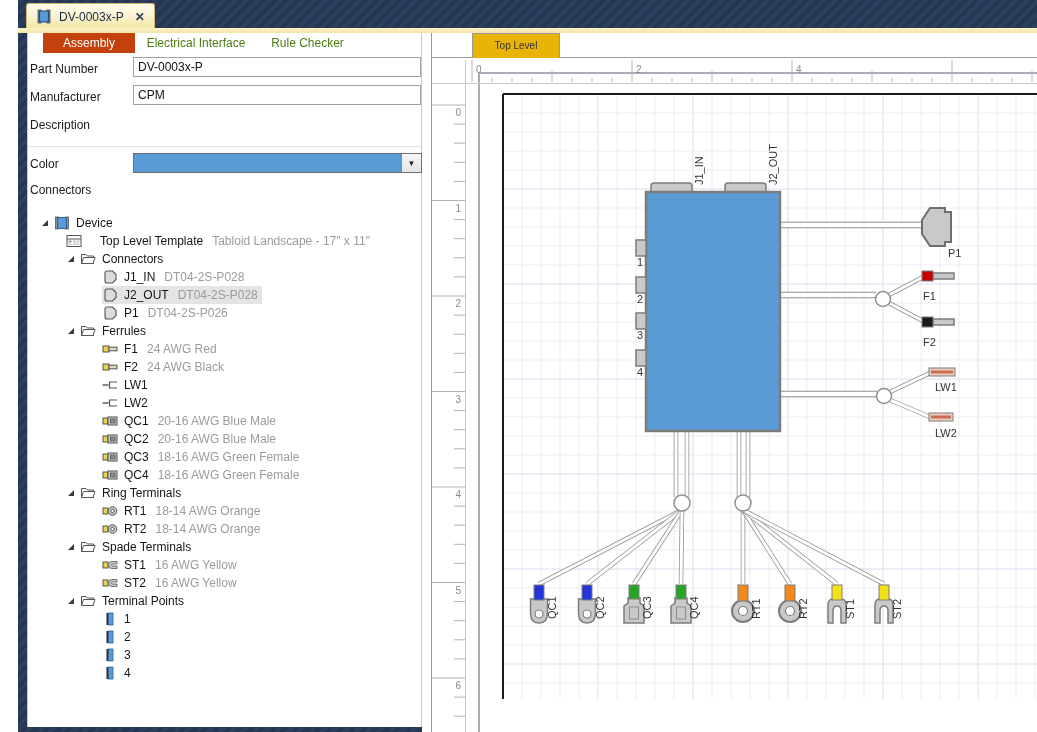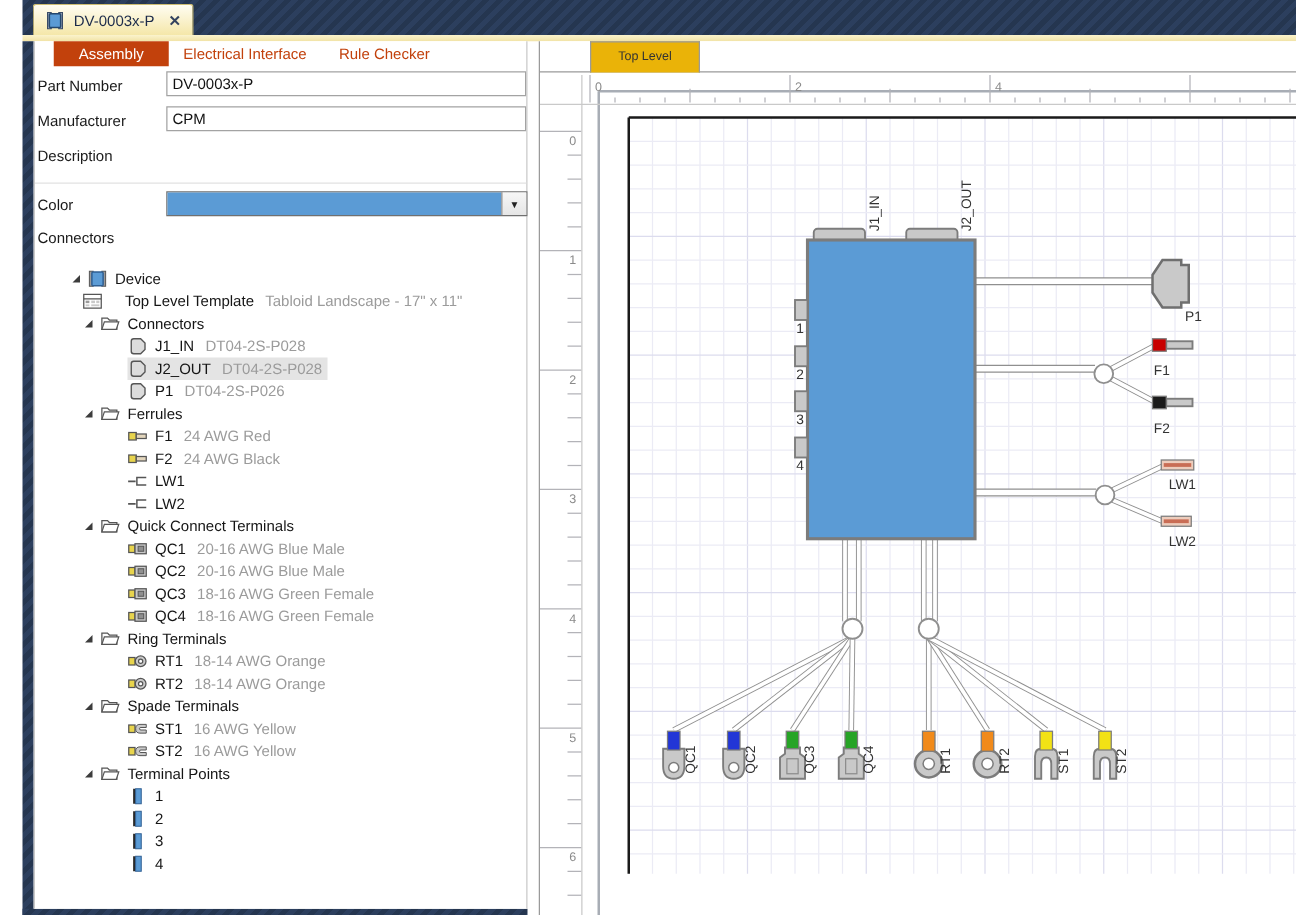--- a/index.html
+++ b/index.html
@@ -21,40 +21,40 @@
   
   .left-rail{position:absolute;left:0;top:33px;width:9px;height:699px;
     background:repeating-linear-gradient(135deg,#2c3f5e 0 4px,#253650 4px 8px);}
   .bottom-rail{position:absolute;left:0;top:727px;width:404px;height:5px;
     background:repeating-linear-gradient(135deg,#2c3f5e 0 4px,#253650 4px 8px);}
 
   
   .left-panel{position:absolute;left:9px;top:33px;width:395px;height:694px;background:#fff;
     border-left:1px solid #c9c9c9;border-right:1px solid #c9c9c9;box-sizing:border-box;}
   .ptabs{position:absolute;left:15px;top:0;height:20px;display:flex;}
-  .ptab{height:20px;line-height:20px;text-align:center;font-size:12px;color:#c2410c;cursor:pointer;}
+  .ptab{height:20px;line-height:20px;text-align:center;font-size:12px;color:#4d7c0f;cursor:pointer;}
   .ptab.active{background:#c2410c;color:#fff;}
   .ptab.t0{width:92px;} .ptab.t1{width:122px;} .ptab.t2{width:101px;}
 
   .flabel{position:absolute;left:2px;font-size:12px;color:#1a1a1a;}
   .finput{position:absolute;left:105px;width:288px;height:20px;box-sizing:border-box;
     border:1px solid #a3a3a3;font-family:"Liberation Sans",sans-serif;font-size:12px;
     color:#111;padding:1px 4px;background:#fff;}
   .divider{position:absolute;left:0;top:113px;width:393px;border-top:1px solid #e2e2e2;}
   .combo{position:absolute;left:105px;top:120px;width:289px;height:20px;box-sizing:border-box;
     border:1px solid #707070;display:flex;background:#fff;}
   .swatch{flex:1;margin:0;}
   .combo-btn{width:19px;border-left:1px solid #8a8a8a;background:linear-gradient(#f6f6f6,#e6e6e6);
     display:flex;align-items:center;justify-content:center;font-size:8px;color:#222;cursor:pointer;}
   .section-label{position:absolute;left:2px;top:150px;font-size:12px;color:#1a1a1a;}
 
   
   #tree{position:absolute;left:0;top:181px;right:0;bottom:0;font-size:12px;overflow:hidden;}
   .trow{display:flex;align-items:center;height:18px;cursor:default;}
-  .lv0{padding-left:28px;} .lv1{padding-left:38px;} .lv2{padding-left:60px;}
+  .lv0{padding-left:12px;} .lv1{padding-left:38px;} .lv2{padding-left:60px;}
   .texp{width:14px;display:flex;align-items:center;}
   .tspace{width:14px;flex:0 0 14px;}
   .ticon{width:16px;height:16px;display:flex;align-items:center;justify-content:center;margin-right:6px;flex:0 0 16px;}
   .tlt .ticon{margin-right:18px;}
   .rowc{display:flex;align-items:center;height:18px;padding:0 4px 0 0;}
   .rowc.sel{background:#e4e4e4;}
   .tlabel{color:#151515;white-space:pre;}
   .tdetail{color:#9b9b9b;margin-left:9px;white-space:pre;}
 
   
@@ -267,36 +267,20 @@
         <div class="trow lv2">
           <span class="tspace"></span>
           <span class="rowc">
             <span class="ticon">
               <svg width="16" height="16" viewBox="0 0 16 16">
                 <line x1="0.5" y1="8" x2="6.5" y2="8" stroke="#555" stroke-width="1.4"></line>
                 <path d="M15,5 H7.5 V11 H15" fill="none" stroke="#555" stroke-width="1.2"></path>
               </svg>
             </span>
             <span class="tlabel">LW2</span>
-          </span>
-        </div>
-        <div class="trow lv1">
-          <span class="texp">
-            <svg width="10" height="10" viewBox="0 0 10 10">
-              <polygon points="8,2 8,8 2,8" fill="#3c3c3c"></polygon>
-            </svg>
-          </span>
-          <span class="rowc">
-            <span class="ticon">
-              <svg width="16" height="16" viewBox="0 0 16 16">
-                <path d="M1.5,3.5 H6 L7.5,5 H13.5 V12.5 H1.5 Z" fill="#fdfdfd" stroke="#555"></path>
-                <path d="M1.5,12.5 L3.5,6.5 H15 L13,12.5 Z" fill="#fff" stroke="#555"></path>
-              </svg>
-            </span>
-            <span class="tlabel">Quick Connect Terminals</span>
           </span>
         </div>
         <div class="trow lv2">
           <span class="tspace"></span>
           <span class="rowc">
             <span class="ticon">
               <svg width="16" height="16" viewBox="0 0 16 16">
                 <rect x="1" y="5" width="5" height="6" fill="#e8d44d" stroke="#555"></rect>
                 <rect x="6" y="4" width="9" height="8" fill="#c9c9c9" stroke="#555"></rect>
                 <rect x="8.5" y="6" width="4.5" height="4" fill="#8f8f8f" stroke="#555" stroke-width="0.8"></rect>

